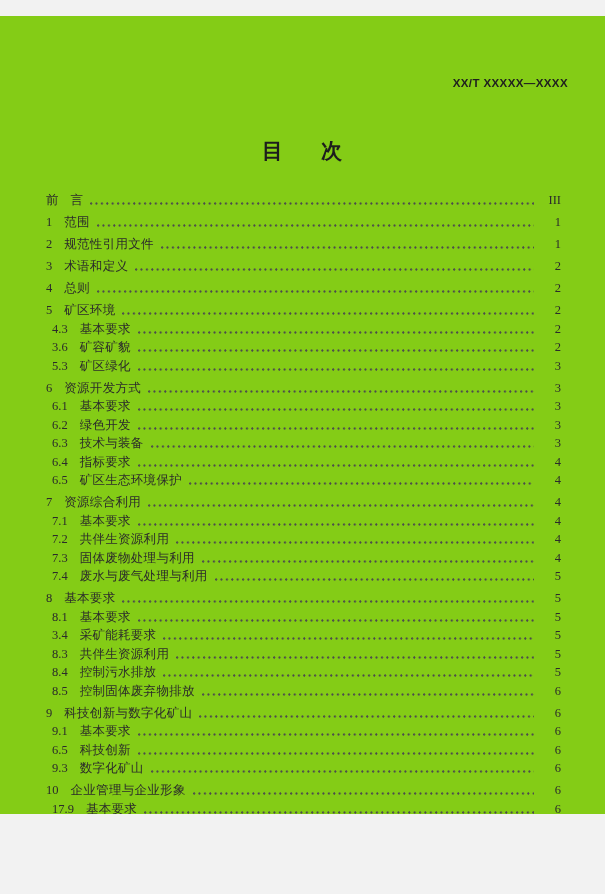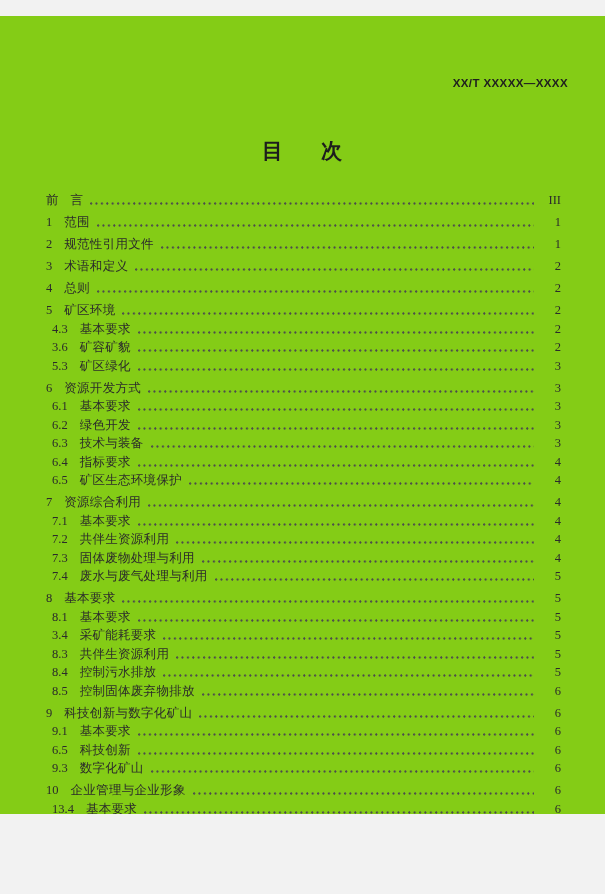--- a/index.html
+++ b/index.html
@@ -280,21 +280,21 @@
     <span class="toc-dots"></span>
     <span class="toc-page">6</span>
   </div>
       <div class="toc-row l1">
     <span class="toc-num">10</span>
     <span class="toc-title">企业管理与企业形象</span>
     <span class="toc-dots"></span>
     <span class="toc-page">6</span>
   </div>
       <div class="toc-row l2">
-    <span class="toc-num">13.4</span>
+    <span class="toc-num">17.9</span>
     <span class="toc-title">基本要求</span>
     <span class="toc-dots"></span>
     <span class="toc-page">6</span>
   </div>
       <div class="toc-row l2">
     <span class="toc-num">14.9</span>
     <span class="toc-title">数字化矿山</span>
     <span class="toc-dots"></span>
     <span class="toc-page">6</span>
   </div>

